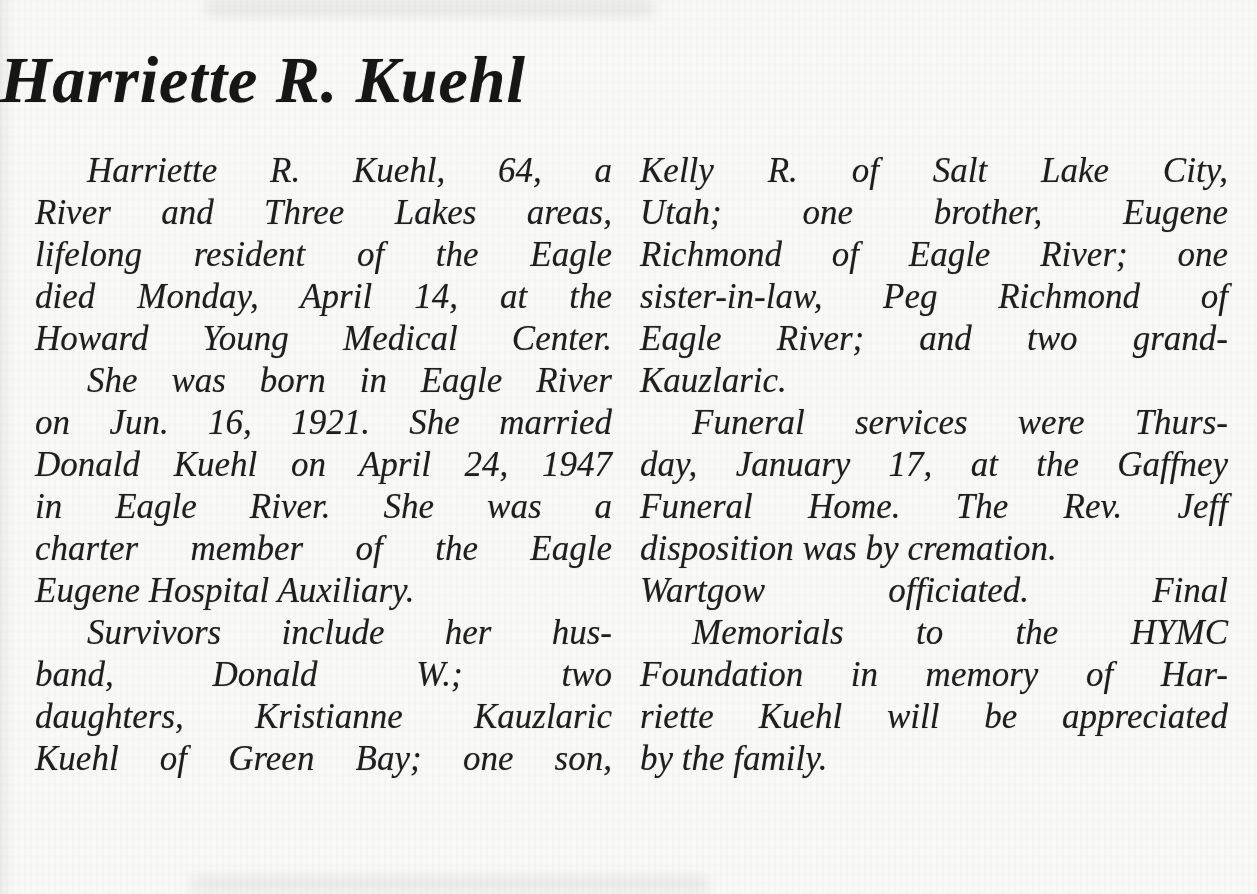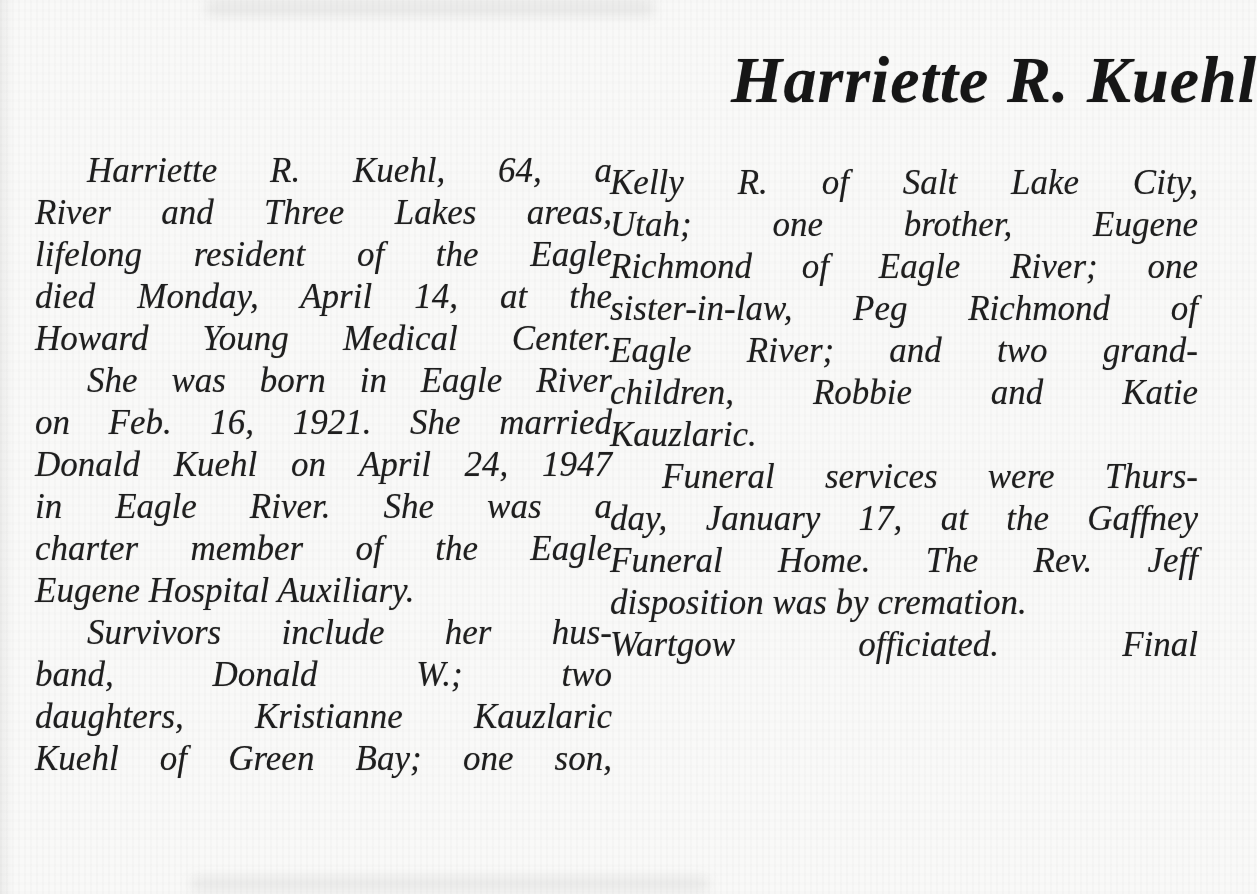--- a/index.html
+++ b/index.html
@@ -47,39 +47,39 @@
     position: absolute;
     left: 0; top: 0;
     width: 14px; height: 894px;
     background: linear-gradient(90deg, rgba(0,0,0,0.05), rgba(0,0,0,0));
   }
   .headline {
     position: absolute;
     left: 0; top: 42px;
     width: 100%;
     margin: 0;
-    text-align: right;
+    text-align: left;
     font-family: "Liberation Serif", serif;
     font-style: italic;
     font-weight: 700;
     font-size: 66px;
     letter-spacing: 1px;
     color: #161616;
     text-shadow: 0 0 1px rgba(0,0,0,0.45);
   }
   .column {
     position: absolute;
     top: 150px;
     color: #1e1e1e;
     font-size: 35px;
     line-height: 42px;
     text-shadow: 0 0 1px rgba(0,0,0,0.40);
   }
   .column.left  { left: 35px;  width: 577px; }
-  .column.right { left: 610px; width: 588px; margin-top: 12px; }
+  .column.right { left: 640px; width: 588px; }
   .paragraph { margin: 0; }
   .line {
     text-align: justify;
     text-align-last: justify;
     white-space: normal;
     font-style: italic;
   }
   .line.flush { text-align-last: left; }
   .line.indent { text-indent: 52px; }
 </style>
@@ -96,44 +96,49 @@
 <div class="column left">
     <div class="paragraph">
       <div class="line indent">Harriette R. Kuehl, 64, a</div>
       <div class="line">River and Three Lakes areas,</div>
       <div class="line">lifelong resident of the Eagle</div>
       <div class="line">died Monday, April 14, at the</div>
       <div class="line">Howard Young Medical Center.</div>
     </div>
     <div class="paragraph">
       <div class="line indent">She was born in Eagle River</div>
-      <div class="line">on Feb. 16, 1921. She married</div>
+      <div class="line">on Jun. 16, 1921. She married</div>
       <div class="line">Donald Kuehl on April 24, 1947</div>
       <div class="line">in Eagle River. She was a</div>
       <div class="line">charter member of the Eagle</div>
       <div class="line flush">Eugene Hospital Auxiliary.</div>
     </div>
     <div class="paragraph">
       <div class="line indent">Survivors include her hus-</div>
       <div class="line">band, Donald W.; two</div>
       <div class="line">daughters, Kristianne Kauzlaric</div>
       <div class="line">Kuehl of Green Bay; one son,</div>
     </div>
   </div>
 
 <div class="column right">
     <div class="paragraph">
       <div class="line">Kelly R. of Salt Lake City,</div>
       <div class="line">Utah; one brother, Eugene</div>
       <div class="line">Richmond of Eagle River; one</div>
       <div class="line">sister-in-law, Peg Richmond of</div>
       <div class="line">Eagle River; and two grand-</div>
-      <div class="line">children, Robbie and Katie</div>
       <div class="line flush">Kauzlaric.</div>
     </div>
     <div class="paragraph">
       <div class="line indent">Funeral services were Thurs-</div>
       <div class="line">day, January 17, at the Gaffney</div>
       <div class="line">Funeral Home. The Rev. Jeff</div>
       <div class="line flush">disposition was by cremation.</div>
       <div class="line">Wartgow officiated. Final</div>
     </div>
+    <div class="paragraph">
+      <div class="line indent">Memorials to the HYMC</div>
+      <div class="line">Foundation in memory of Har-</div>
+      <div class="line">riette Kuehl will be appreciated</div>
+      <div class="line flush">by the family.</div>
+    </div>
   </div>
 
 </body></html>

